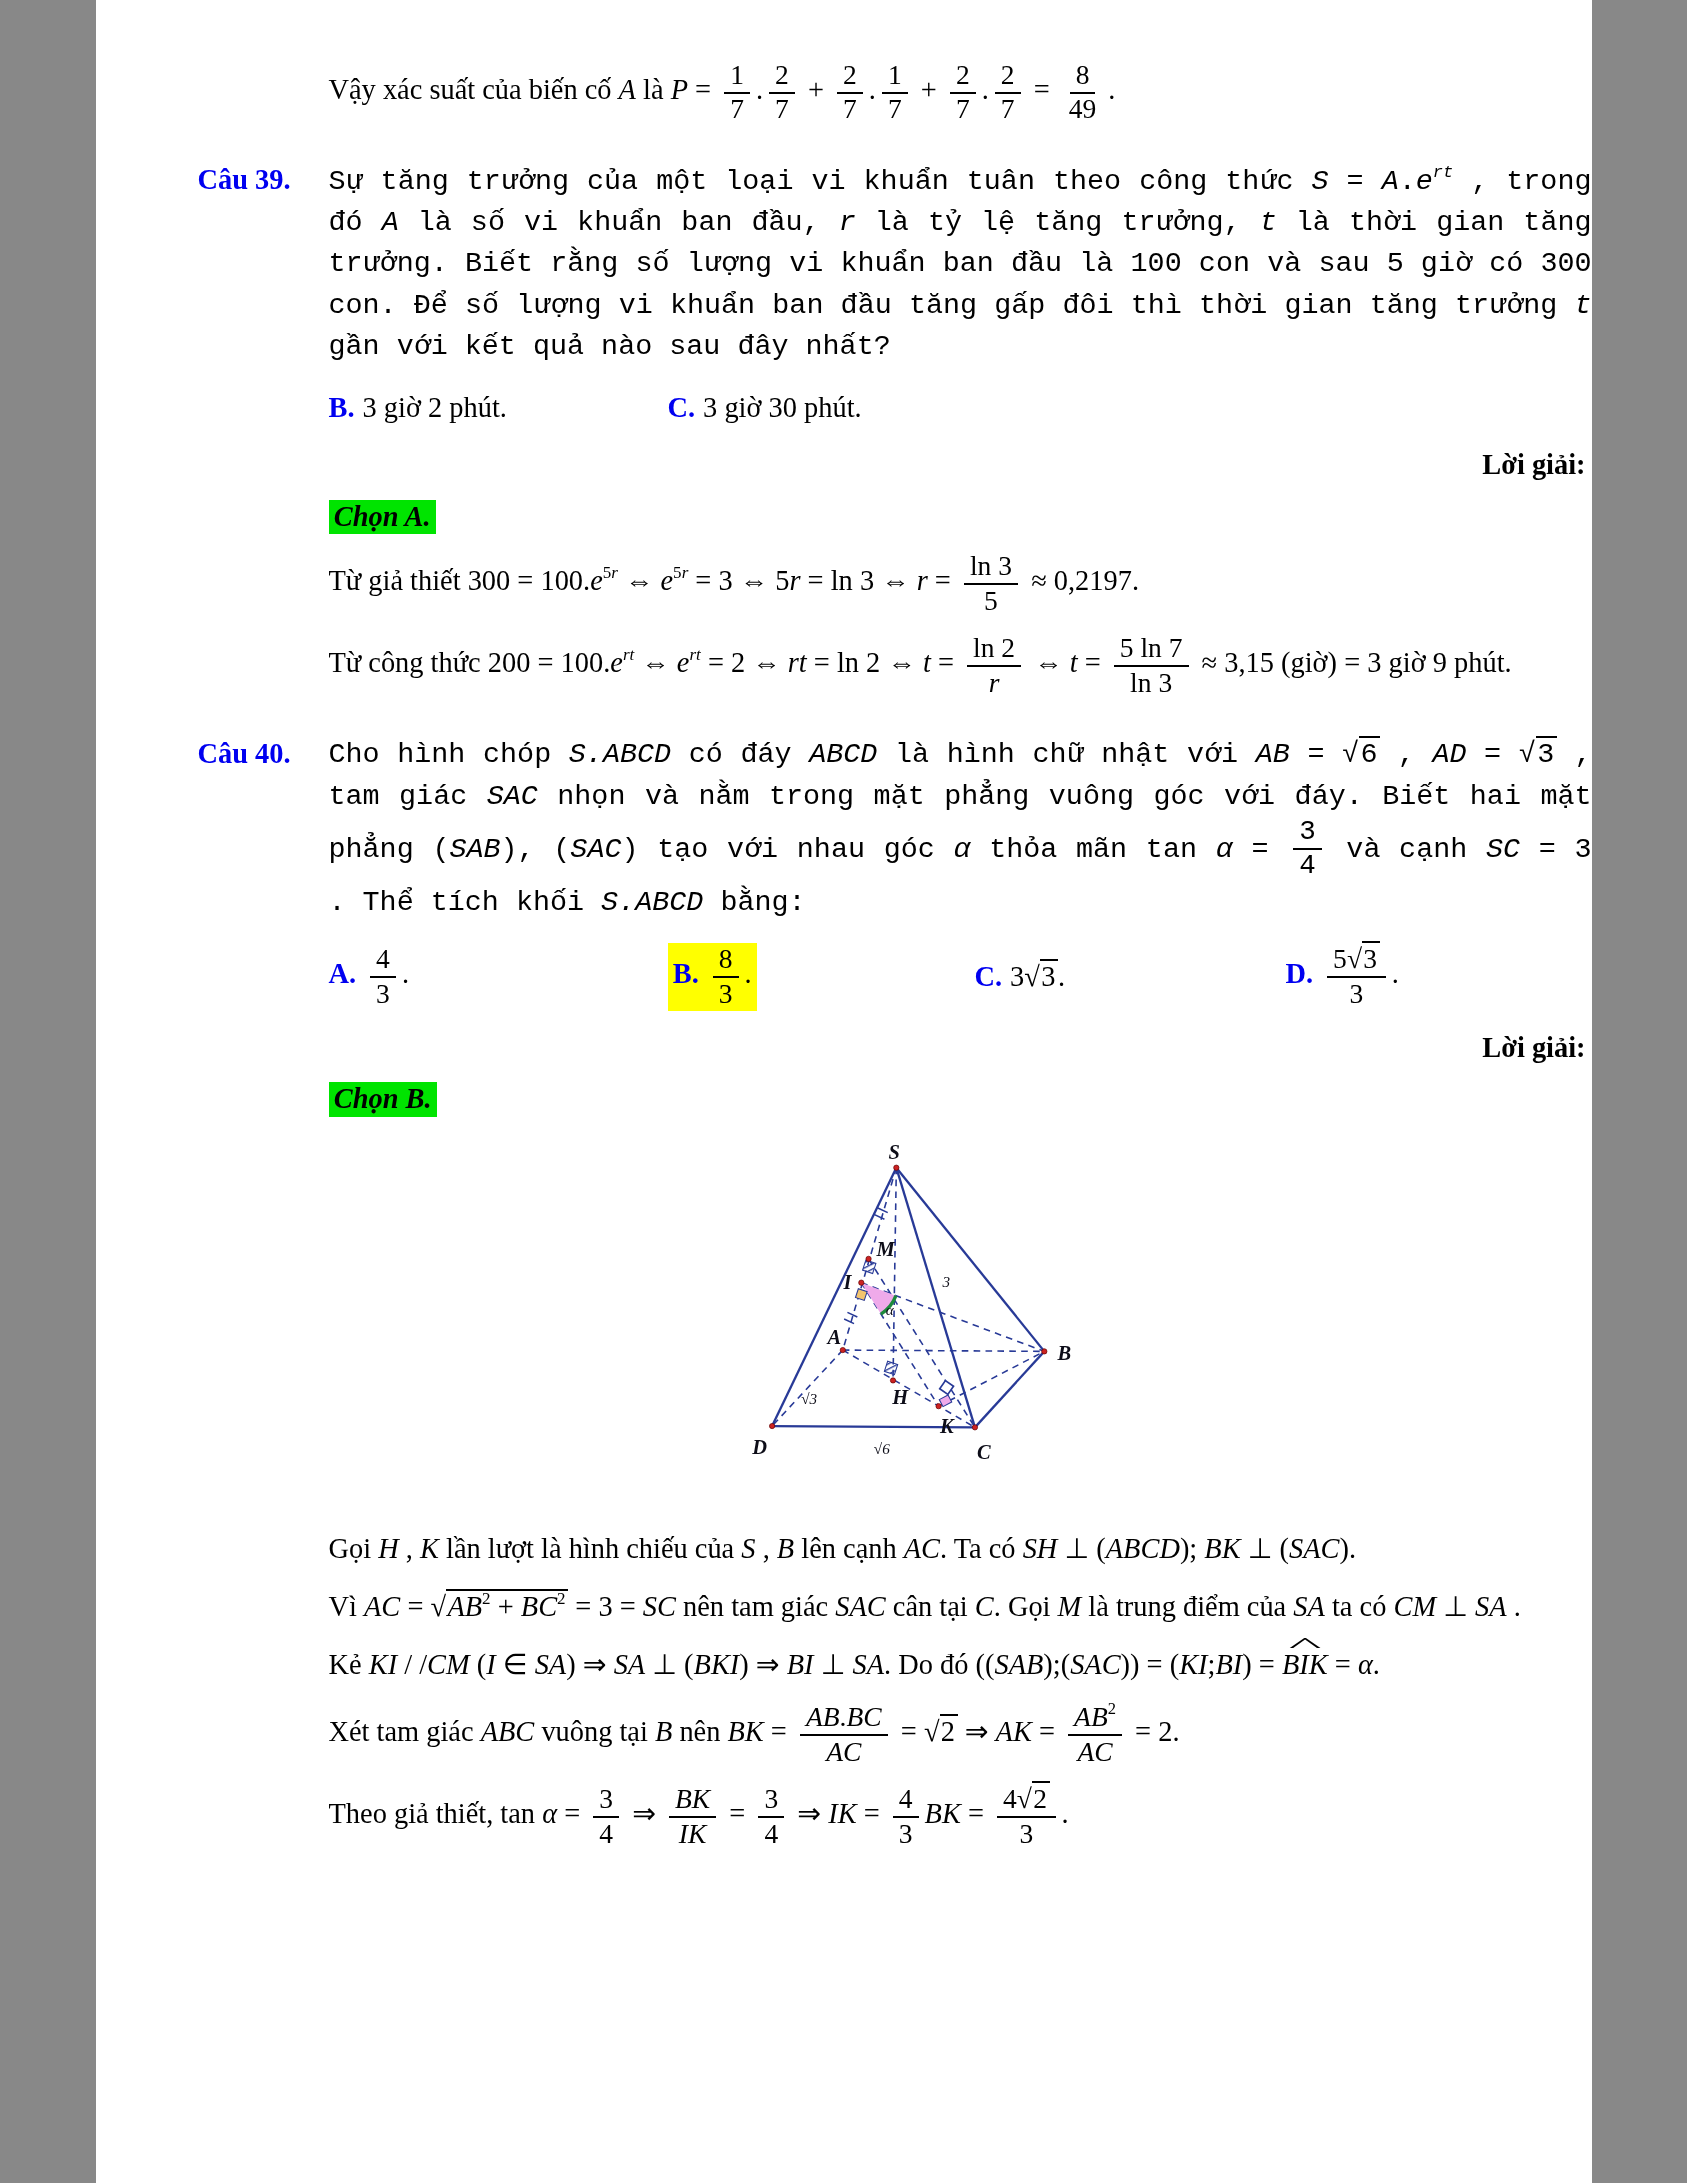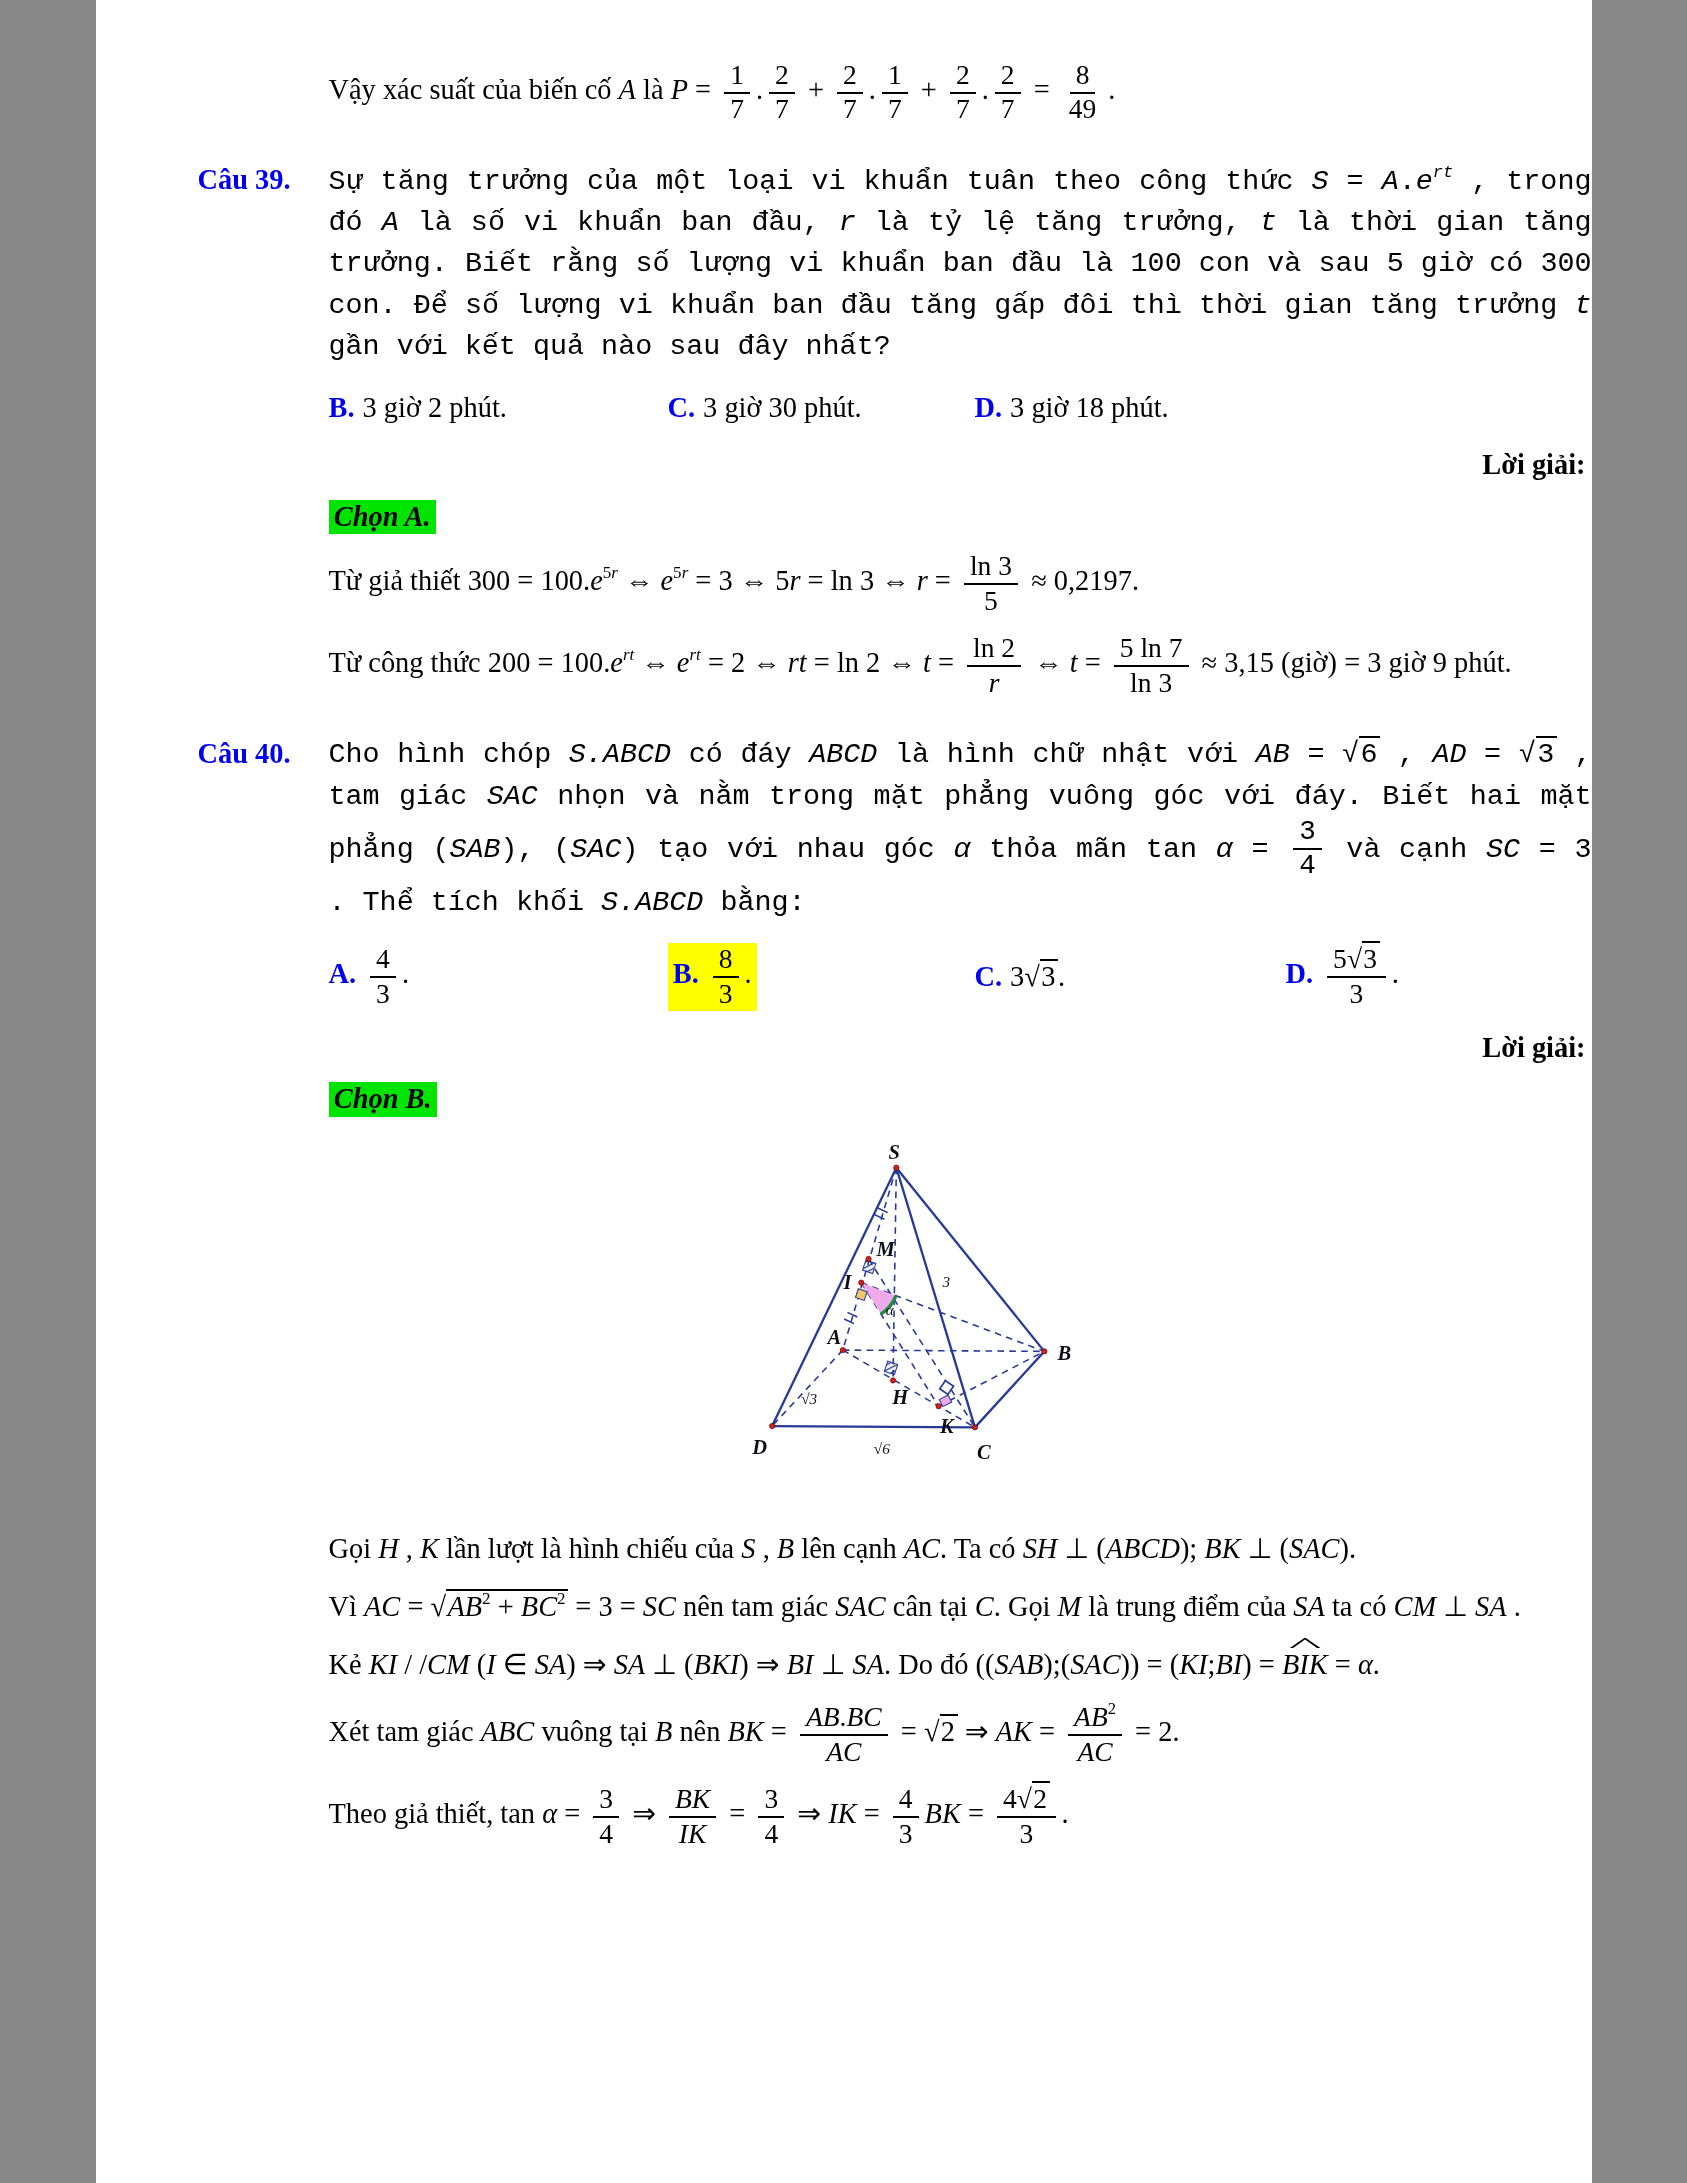--- a/index.html
+++ b/index.html
@@ -76,23 +76,20 @@
     <span class="qlabel">Câu 39.</span>
     <p class="qbody rich">Sự tăng trưởng của một loại vi khuẩn tuân theo công thức <span class="mi">S</span> = <span class="mi">A</span>.<span class="mi">e</span><sup><span class="mi">rt</span></sup> , trong đó <span class="mi">A</span> là số vi khuẩn ban đầu, <span class="mi">r</span> là tỷ lệ tăng trưởng, <span class="mi">t</span> là thời gian tăng trưởng. Biết rằng số lượng vi khuẩn ban đầu là 100 con và sau 5 giờ có 300 con. Để số lượng vi khuẩn ban đầu tăng gấp đôi thì thời gian tăng trưởng <span class="mi">t</span> gần với kết quả nào sau đây nhất?</p>
 
     <div class="opts">
       <div>
         <span class="olet">B.</span><span class="rich">3 giờ 2 phút.</span>
       </div>
       <div>
         <span class="olet">C.</span><span class="rich">3 giờ 30 phút.</span>
       </div>
-      <div>
-        <span class="olet">D.</span><span class="rich">3 giờ 18 phút.</span>
-      </div>
     </div>
 
     <div class="solhead">Lời giải:</div>
     <div class="chon">
       <span class="hl-g">Chọn A.</span>
     </div>
 
     <div class="sline rich">Từ giả thiết 300 = 100.<span class="mi">e</span><sup>5<span class="mi">r</span></sup> ⇔ <span class="mi">e</span><sup>5<span class="mi">r</span></sup> = 3 ⇔ 5<span class="mi">r</span> = ln 3 ⇔ <span class="mi">r</span> = <span class="frac">
           <span class="num">ln 3</span>
           <span class="den">5</span>

